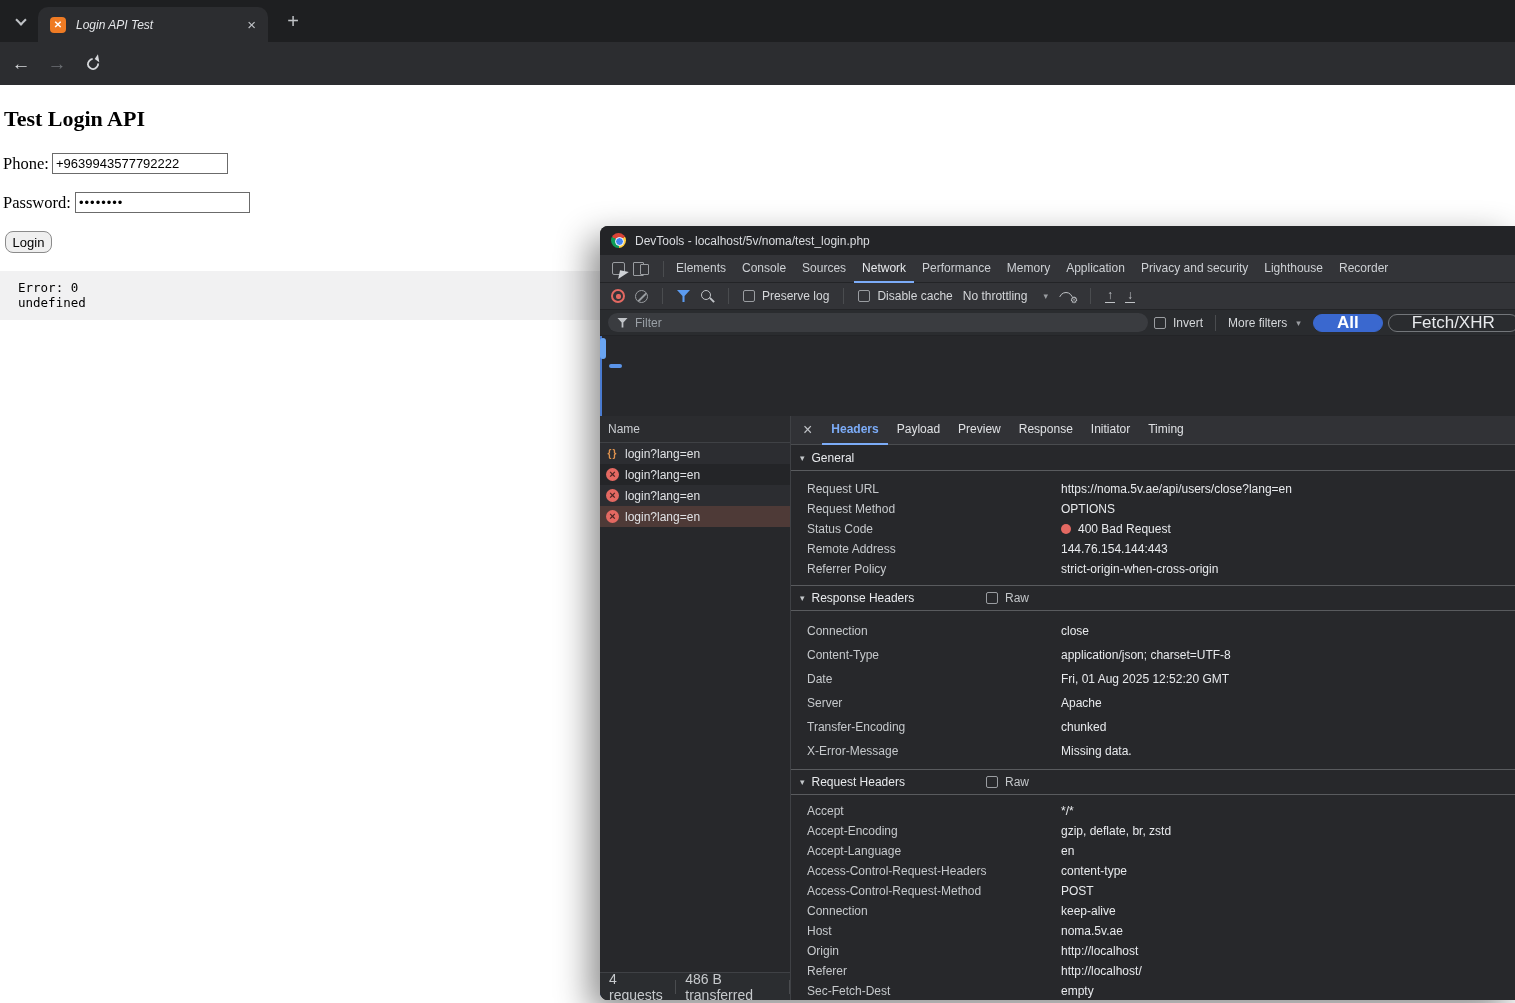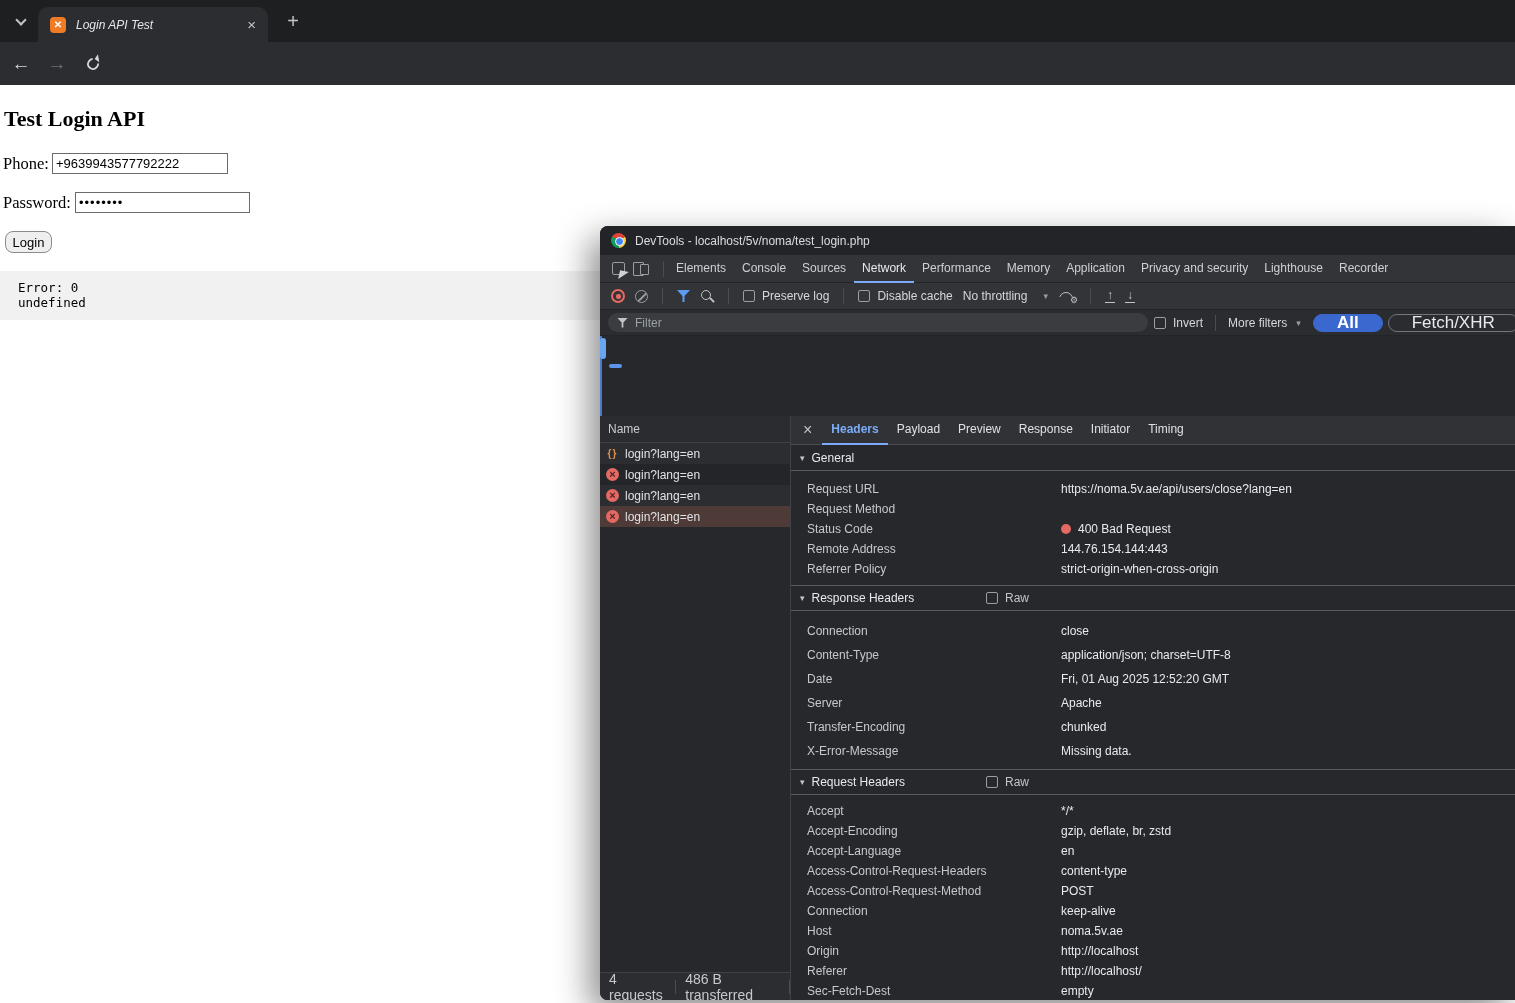--- a/index.html
+++ b/index.html
@@ -344,20 +344,23 @@
             <div class="rows-gen">
 
             <div class="kv">
                   <span class="kv-key">Request URL</span>
                   <span class="kv-val">
                     <span>https://noma.5v.ae/api/users/close?lang=en</span>
                   </span>
                 </div>
                 <div class="kv">
                   <span class="kv-key">Request Method</span>
+                  <span class="kv-val">
+                    <span>OPTIONS</span>
+                  </span>
                 </div>
                 <div class="kv dot">
                   <span class="kv-key">Status Code</span>
                   <span class="kv-val">
                     <i class="kv-dot"></i>
                     <span>400 Bad Request</span>
                   </span>
                 </div>
                 <div class="kv">
                   <span class="kv-key">Remote Address</span>

